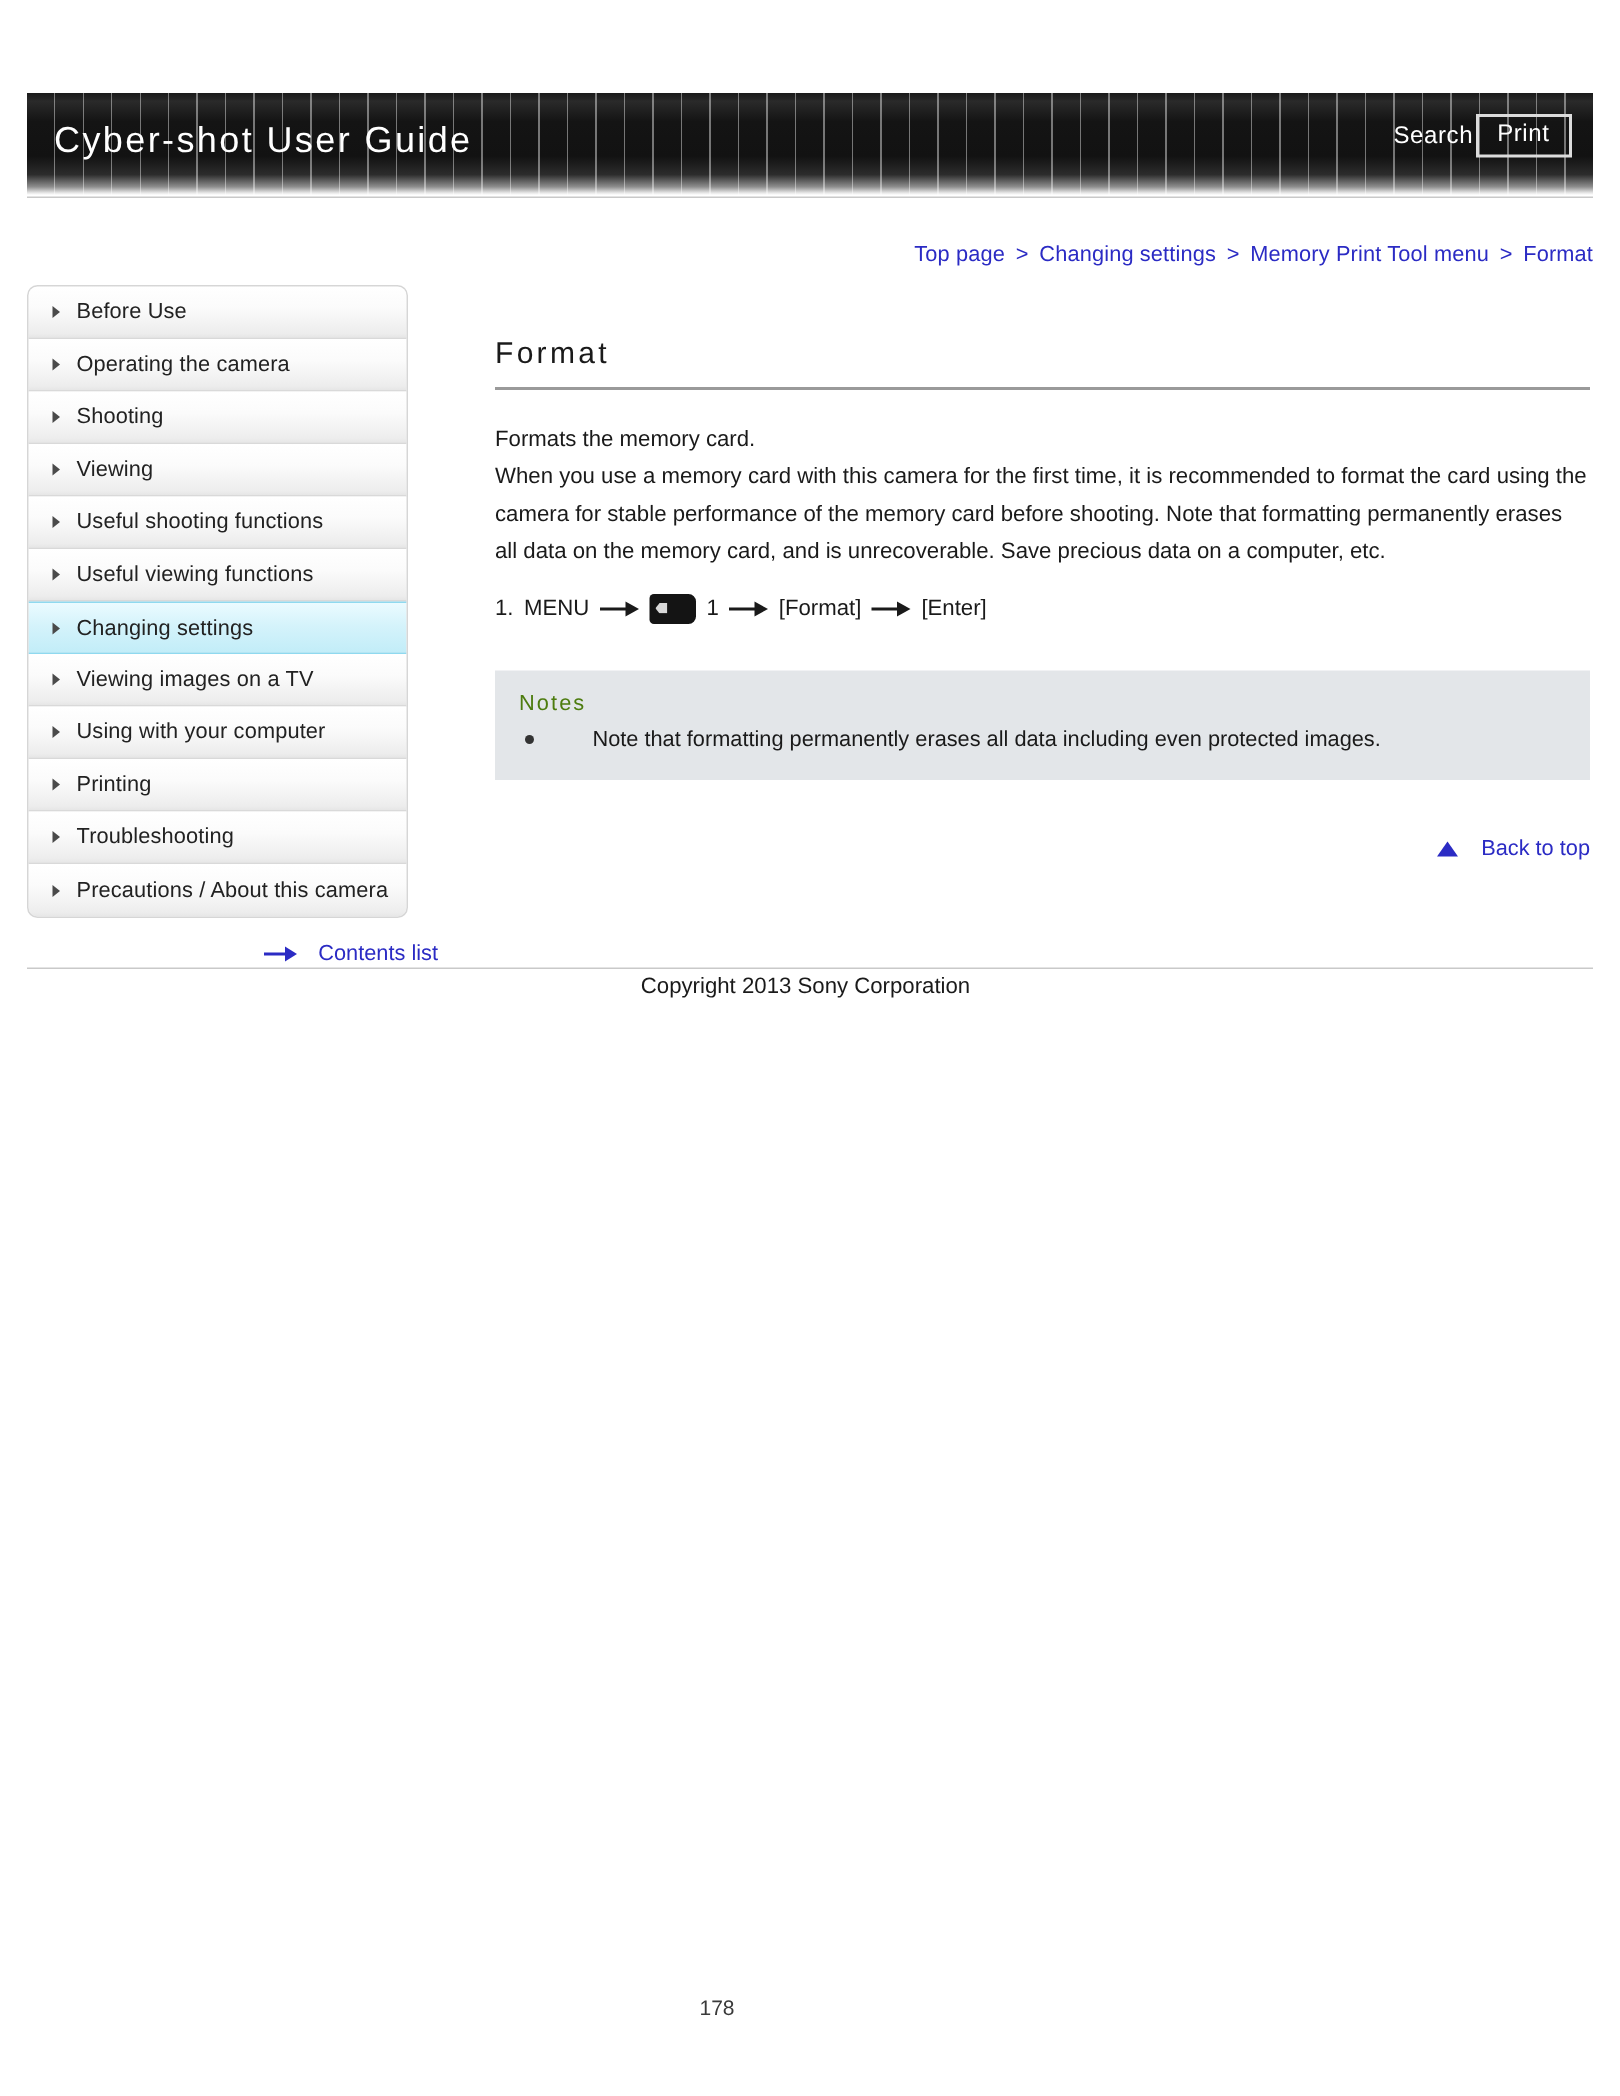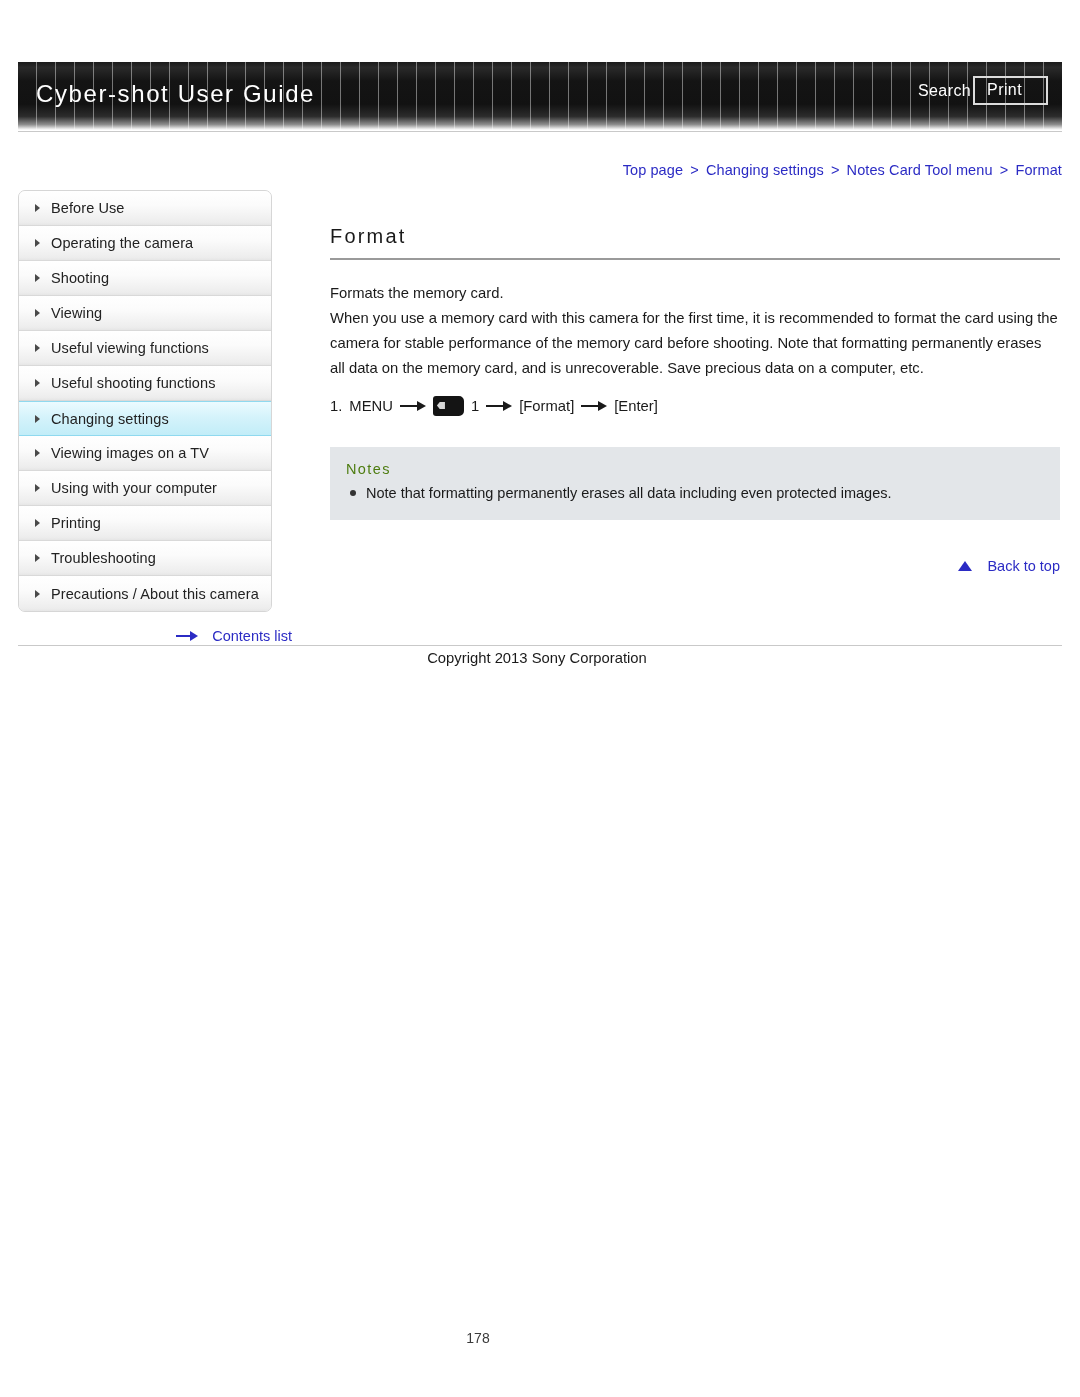--- a/index.html
+++ b/index.html
@@ -84,21 +84,21 @@
   }
   .search-link {
     font-size: 16px;
     color: #ffffff;
     letter-spacing: 0.4px;
   }
   .print-btn {
     font-size: 16px;
     color: #ffffff;
     border: 2px solid #dcdcdc;
-    padding: 3px 24px 4px 12px;
+    padding: 3px 13px 4px 12px;
     letter-spacing: 0.4px;
     background: transparent;
     line-height: 1.15;
   }
 
   
   .breadcrumb {
     position: absolute;
     right: 18px;
     top: 162px;
@@ -297,20 +297,21 @@
     padding: 0;
     list-style: none;
   }
   .notes-list li {
     display: flex;
     align-items: flex-start;
     font-size: 14.5px;
     line-height: 22px;
     padding-left: 20px;
     color: #1a1a1a;
+    gap: 29px;
   }
   .note-bullet {
     width: 6px;
     height: 6px;
     background: #333333;
     border-radius: 50%;
     margin: 8px 10px 0 0;
     flex: 0 0 auto;
   }
 
@@ -384,21 +385,21 @@
       </div>
     </div>
     <div class="header-underline"></div>
   </div>
 
   <div class="breadcrumb">
     <span class="crumb">Top page</span>
     <span class="sep">&gt;</span>
     <span class="crumb">Changing settings</span>
     <span class="sep">&gt;</span>
-    <span class="crumb">Notes Card Tool menu</span>
+    <span class="crumb">Memory Print Tool menu</span>
     <span class="sep">&gt;</span>
     <span class="crumb">Format</span>
   </div>
 
   <nav class="sidebar">
     <div class="nav-item">
       <span class="nav-arrow"></span>
       <span class="nav-label">Before Use</span>
     </div>
     <div class="nav-item">
@@ -408,25 +409,25 @@
     <div class="nav-item">
       <span class="nav-arrow"></span>
       <span class="nav-label">Shooting</span>
     </div>
     <div class="nav-item">
       <span class="nav-arrow"></span>
       <span class="nav-label">Viewing</span>
     </div>
     <div class="nav-item">
       <span class="nav-arrow"></span>
+      <span class="nav-label">Useful shooting functions</span>
+    </div>
+    <div class="nav-item">
+      <span class="nav-arrow"></span>
       <span class="nav-label">Useful viewing functions</span>
-    </div>
-    <div class="nav-item">
-      <span class="nav-arrow"></span>
-      <span class="nav-label">Useful shooting functions</span>
     </div>
     <div class="nav-item active">
       <span class="nav-arrow"></span>
       <span class="nav-label">Changing settings</span>
     </div>
     <div class="nav-item">
       <span class="nav-arrow"></span>
       <span class="nav-label">Viewing images on a TV</span>
     </div>
     <div class="nav-item">

